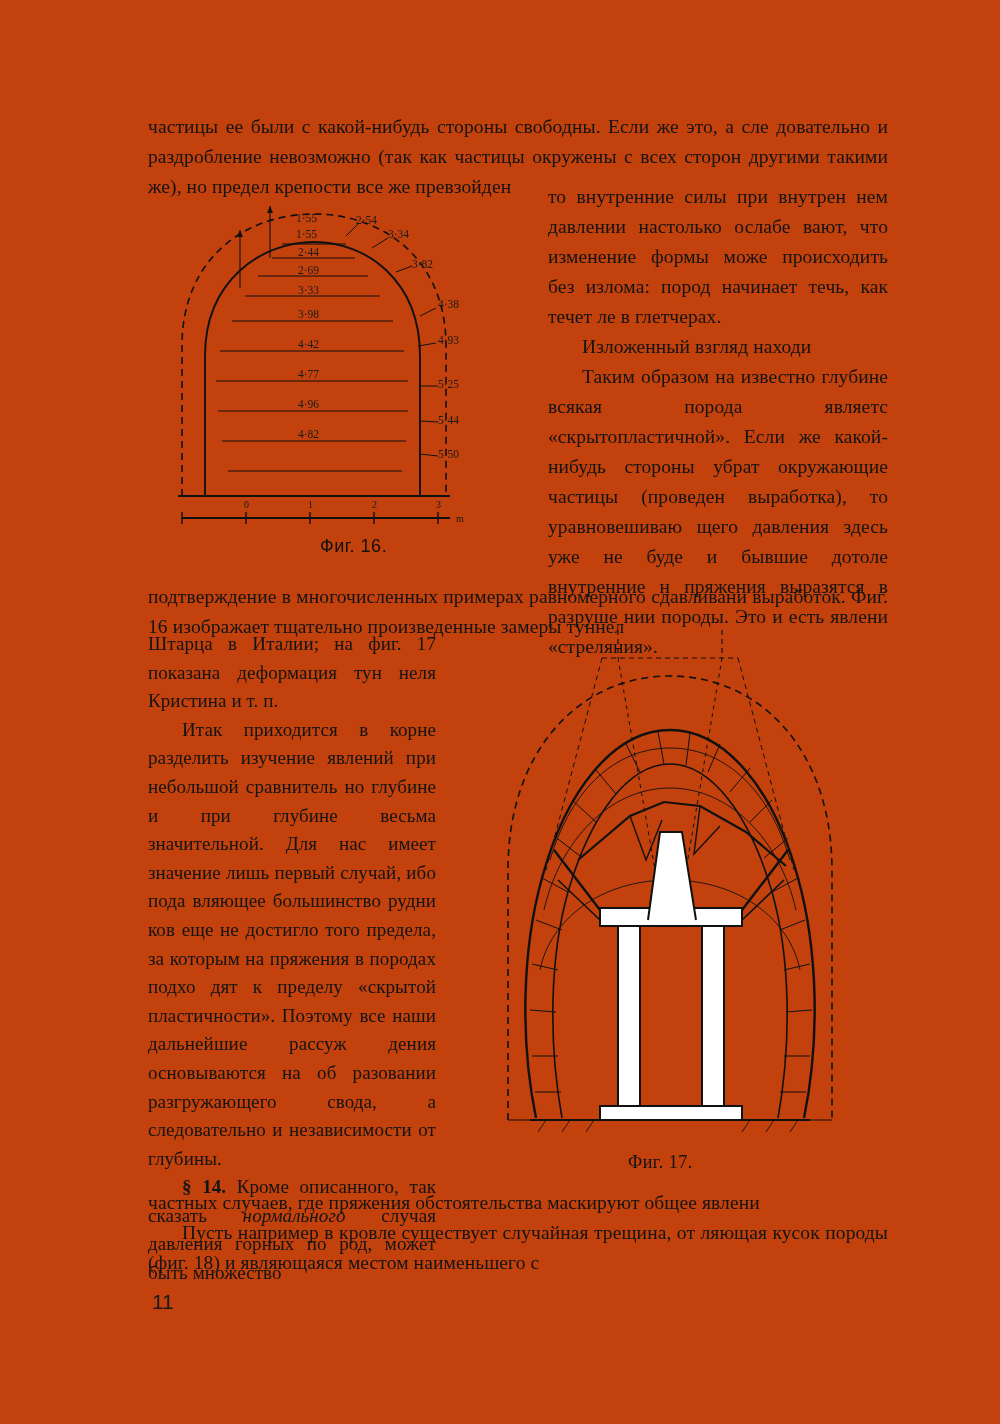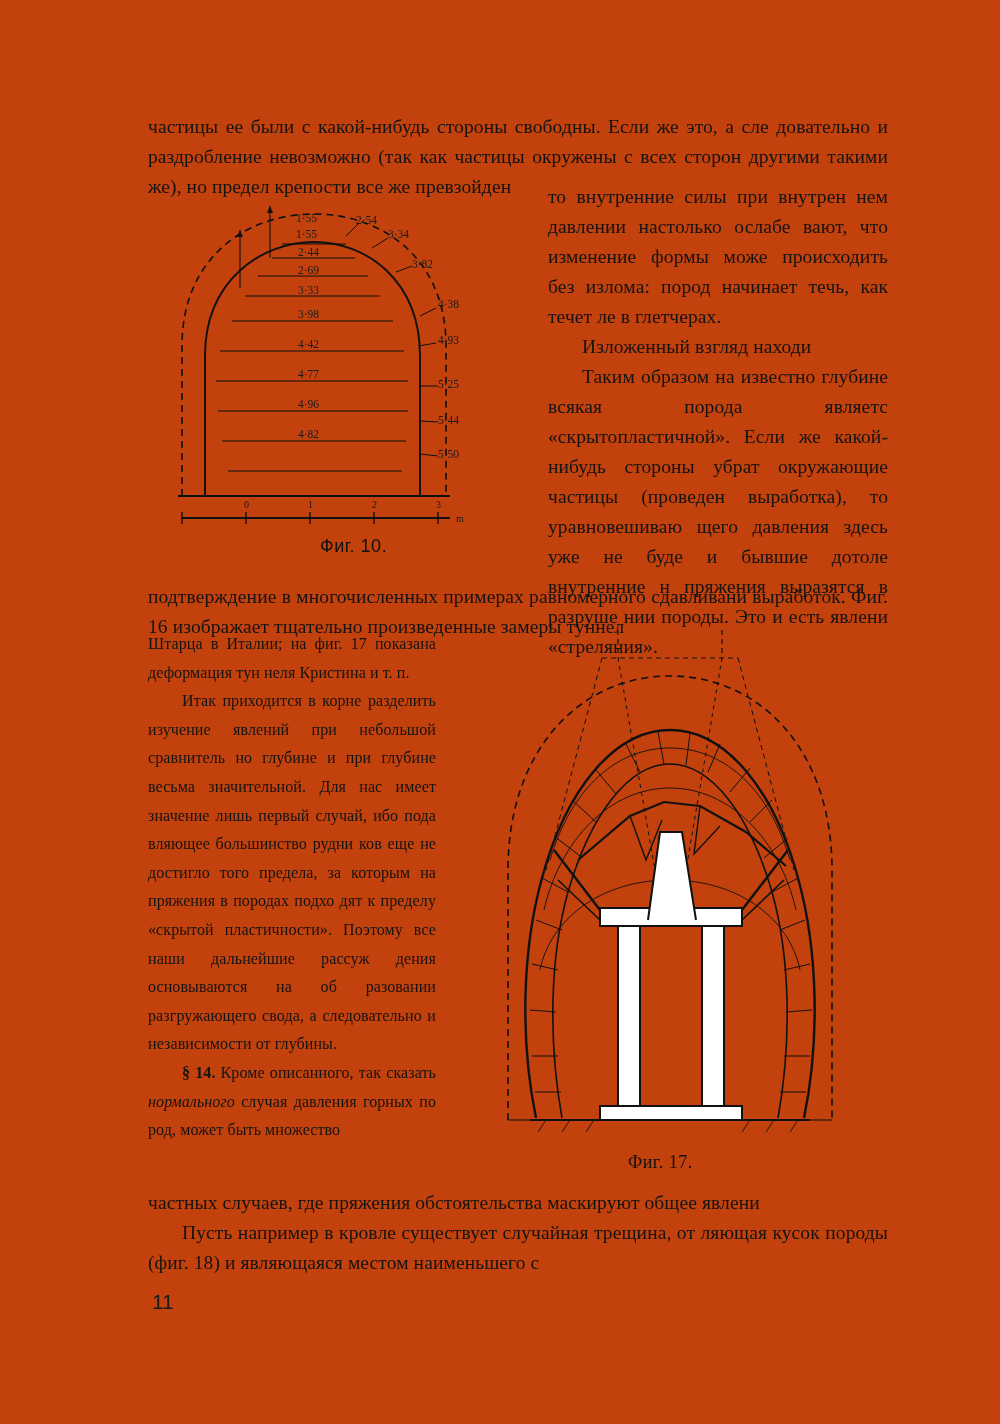--- a/index.html
+++ b/index.html
@@ -50,21 +50,21 @@
   #mid-para {
     left: 148px;
     top: 582px;
     width: 740px;
   }
   
   #left-col {
     left: 148px;
     top: 630px;
     width: 288px;
-    font-size: 16px;
+    font-size: 19px;
     line-height: 28.6px;
   }
   
   #bottom-para {
     left: 148px;
     top: 1188px;
     width: 740px;
   }
   .page-number {
     position: absolute;
@@ -187,21 +187,21 @@
         <line x1="288" y1="316" x2="288" y2="328" stroke="#111" stroke-width="1.4"></line>
         <text class="scale-num" x="94" y="312">0</text>
         <text class="scale-num" x="158" y="312">1</text>
         <text class="scale-num" x="222" y="312">2</text>
         <text class="scale-num" x="286" y="312">3</text>
         <text class="scale-num" x="306" y="326">m</text>
       </g>
     </svg>
   </div>
 
-  <div class="fig-caption" id="fig16-caption">Фиг. 10.</div>
+  <div class="fig-caption" id="fig16-caption">Фиг. 16.</div>
 
   <div class="para" id="right-col">
     <p>то внутренние силы при внутрен нем давлении настолько ослабе вают, что изменение формы може происходить без излома: пород начинает течь, как течет ле в глетчерах.</p>
     <p class="indent">Изложенный взгляд находи</p>
     <p class="indent">Таким образом на известно глубине всякая порода являетс «скрытопластичной». Если же какой-нибудь стороны убрат окружающие частицы (проведен выработка), то уравновешиваю щего давления здесь уже не буде и бывшие дотоле внутренние н пряжения выразятся в разруше нии породы. Это и есть явлени «стреляния».</p>
   </div>
 
   <div class="para" id="mid-para">
     <p>подтверждение в многочисленных примерах равномерного сдавливани выработок. Фиг. 16 изображает тщательно произведенные замеры туннел</p>
   </div>

